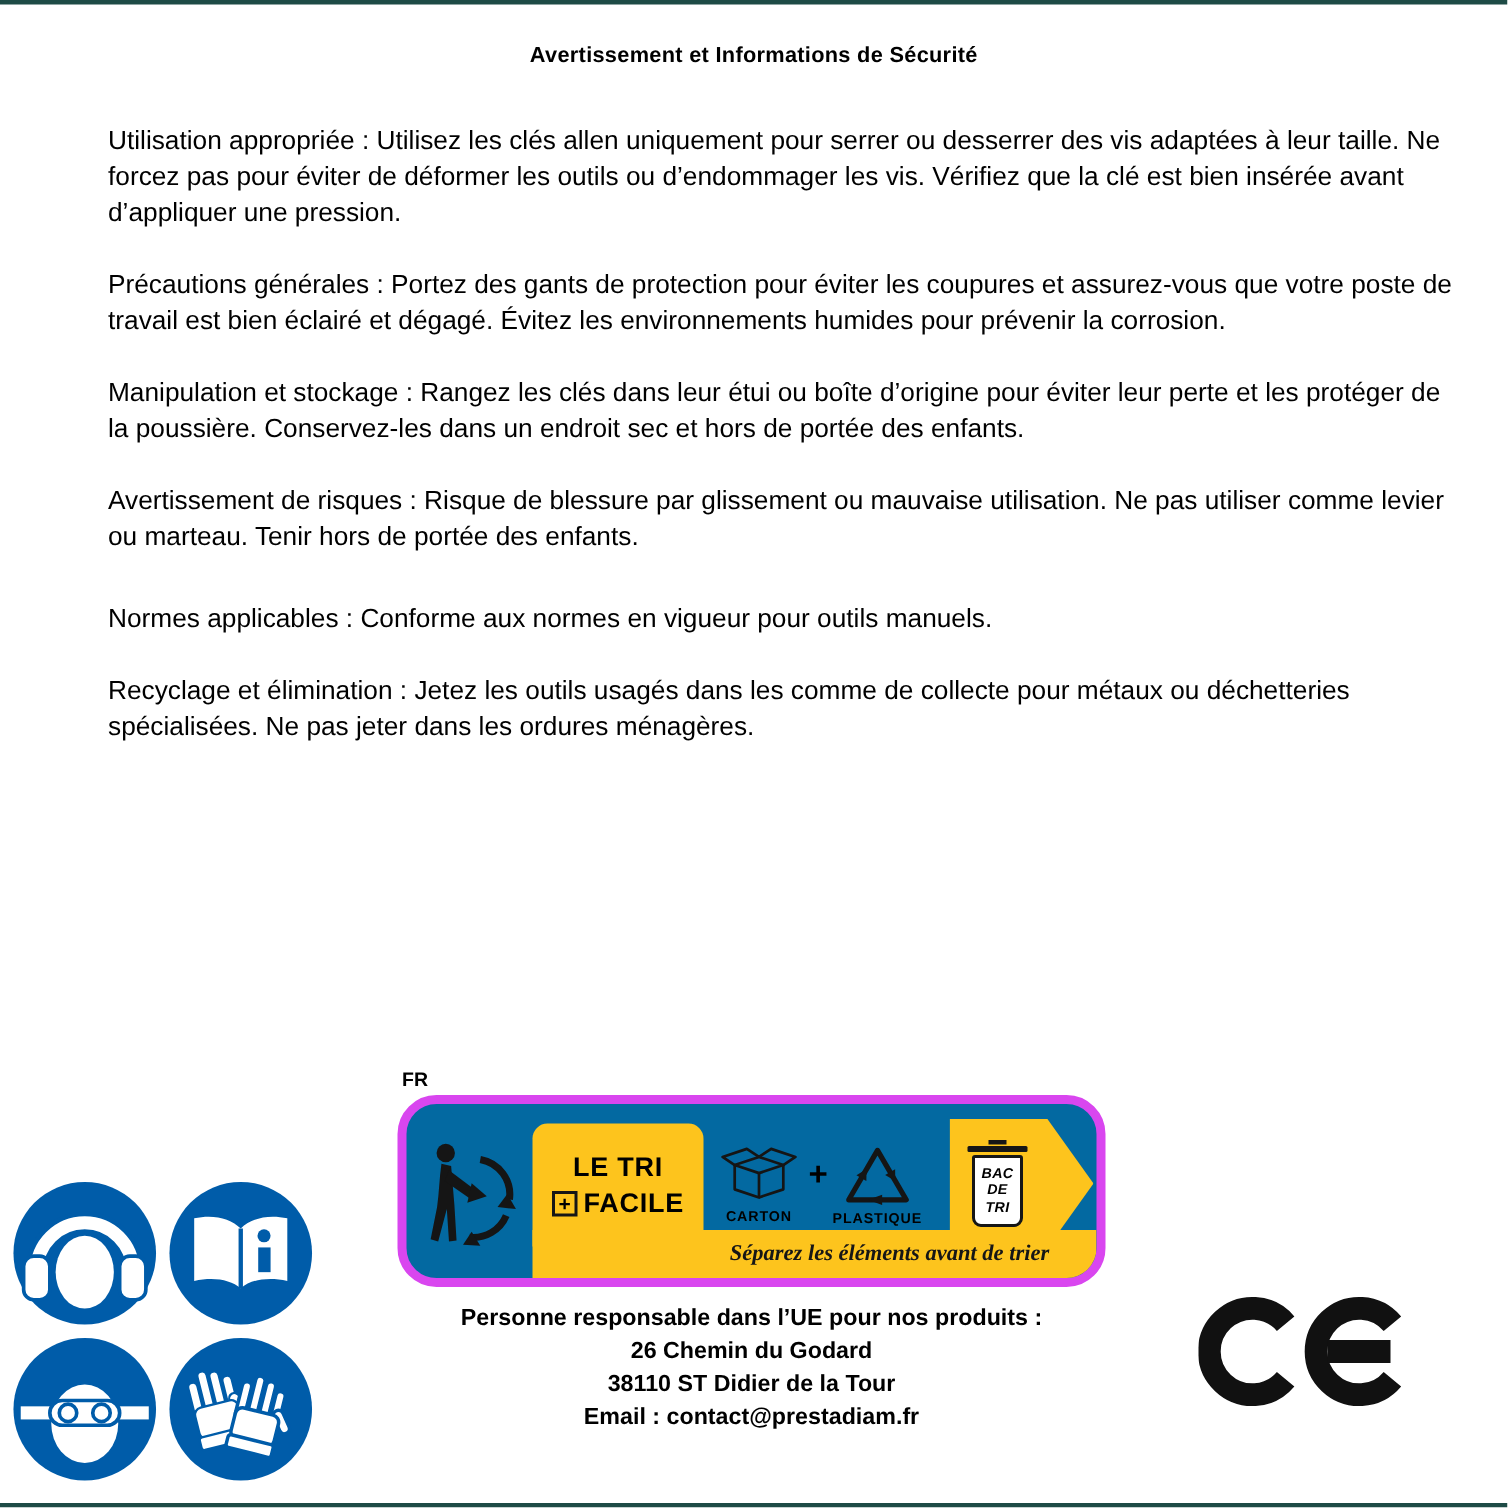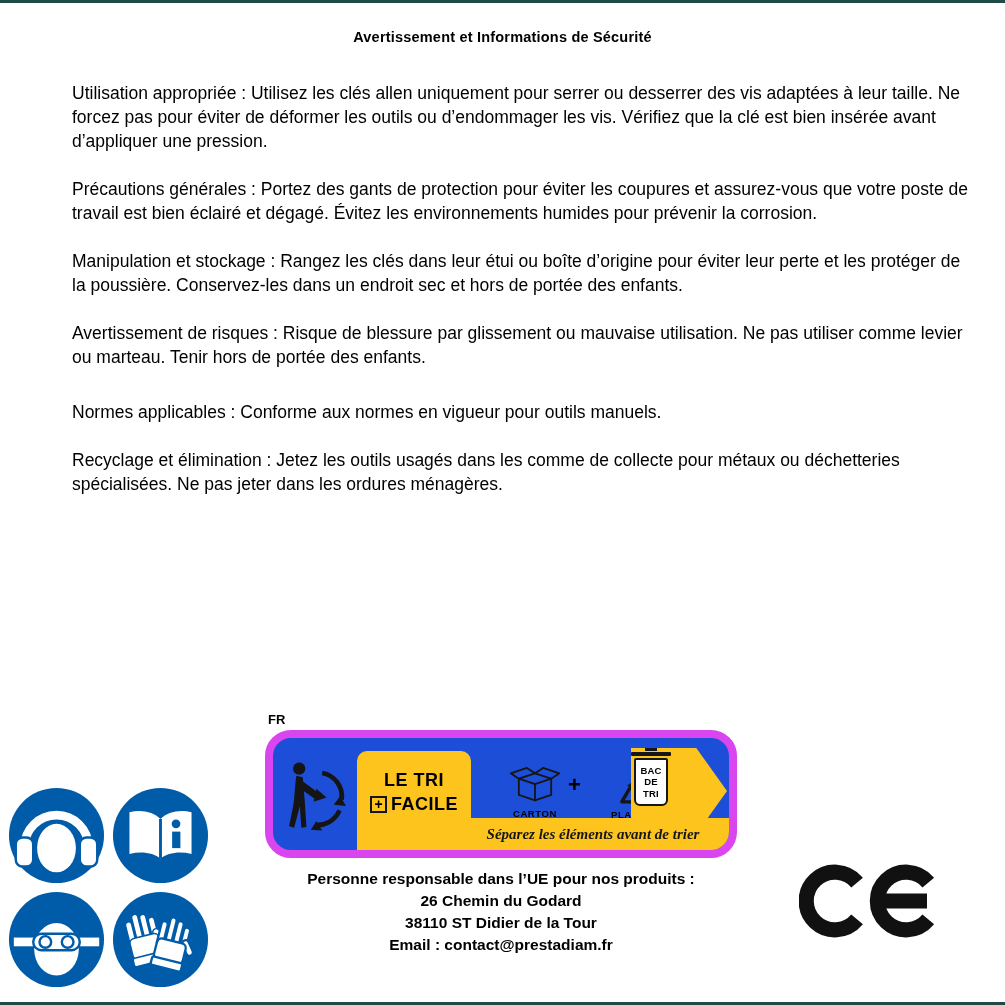--- a/index.html
+++ b/index.html
@@ -40,47 +40,47 @@
   .stroke-blue{ stroke:var(--safety-blue,#005CA9); }
   .stroke-blue-thin{ stroke:var(--safety-blue,#005CA9); stroke-width:2.5; }
   .glove rect{ fill:#fff; stroke:var(--safety-blue,#005CA9); stroke-width:1.6; }
   .glove-front rect{ stroke-width:2.4; }
 
   
   .banner-wrap{ position:absolute; left:265px; top:712px; width:424px; }
   .fr-label{ font-size:13px; font-weight:700; padding-left:3px; }
   .banner{
     margin-top:3px; width:472px; height:128px;
-    border:8px solid #d946ef; border-radius:26px; overflow:hidden;
-    background:#1d4ed8; display:flex;
+    border:6px solid #d946ef; border-radius:26px; overflow:hidden;
+    background:#0369a1; display:flex;
   }
   .triman-cell{ flex:0 0 84px; display:flex; align-items:center; justify-content:center; padding-top:4px; }
   .tri-right{ position:relative; flex:1; }
   .tri-block{
     position:absolute; left:0; top:13px; width:114px; height:82px;
     background:var(--tri-yellow,#FDC41D); border-radius:10px 10px 0 0;
     display:flex; flex-direction:column; align-items:center; justify-content:center;
   }
   .tri-block .l1{ font-size:18px; font-weight:700; letter-spacing:.5px; }
   .tri-block .l2{ display:flex; align-items:center; gap:4px; margin-top:3px; }
   .plus-box{
     width:17px; height:17px; border:2.5px solid #161616;
     display:flex; align-items:center; justify-content:center;
     font-weight:700; font-size:14px; line-height:1;
   }
   .facile{ font-size:18px; font-weight:700; letter-spacing:.5px; }
   .materials{ position:absolute; left:122px; top:13px; height:82px; display:flex; align-items:center; }
-  .mat{ display:flex; flex-direction:column; align-items:center; width:58px;margin-left:27px; }
+  .mat{ display:flex; flex-direction:column; align-items:center; width:58px; }
   .mat-label{ font-size:9.5px; font-weight:700; letter-spacing:.6px; margin-top:3px; }
   .mat-sep{ font-size:22px; font-weight:700; margin:0 4px 14px; }
   .tri-chevron{
     position:absolute; right:2px; top:10px; width:96px; height:86px;
     background:var(--tri-yellow,#FDC41D);
     clip-path:polygon(0 0, 68% 0, 100% 50%, 68% 100%, 0 100%);
-    display:flex; align-items:flex-start; 
+    display:flex; align-items:center; padding-left:12px;font-style:italic;
   }
   .bin{ display:flex; flex-direction:column; align-items:center; }
   .bin-handle{ width:12px; height:3px; background:#161616; }
   .bin-lid{ width:40px; height:4px; background:#161616; border-radius:1px; margin:1px 0 2px; }
   .bin-body{
     width:34px; height:48px; border:2.5px solid #161616; border-radius:2px 2px 6px 6px;
     background:#fff; display:flex; flex-direction:column; align-items:center; justify-content:center;
     font-size:9.5px; font-weight:700; line-height:1.2; letter-spacing:.2px;
   }
   .tri-strip{

